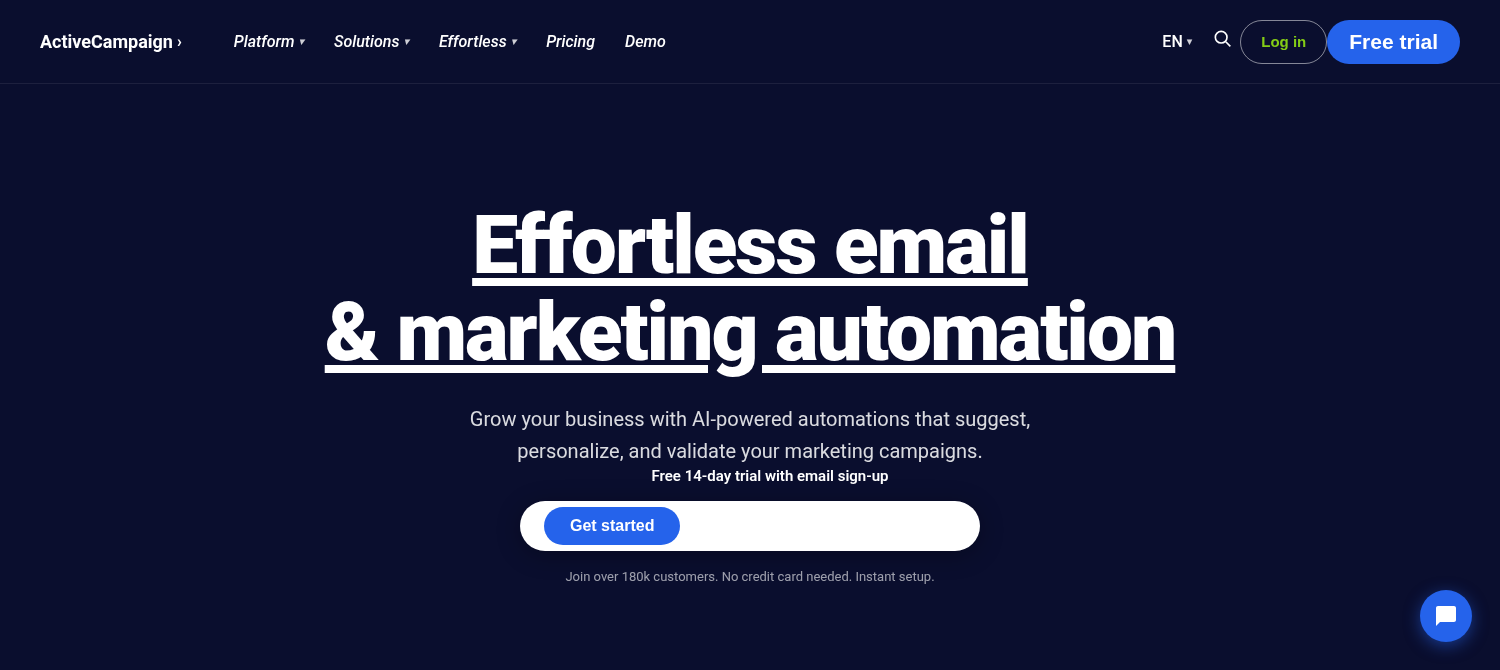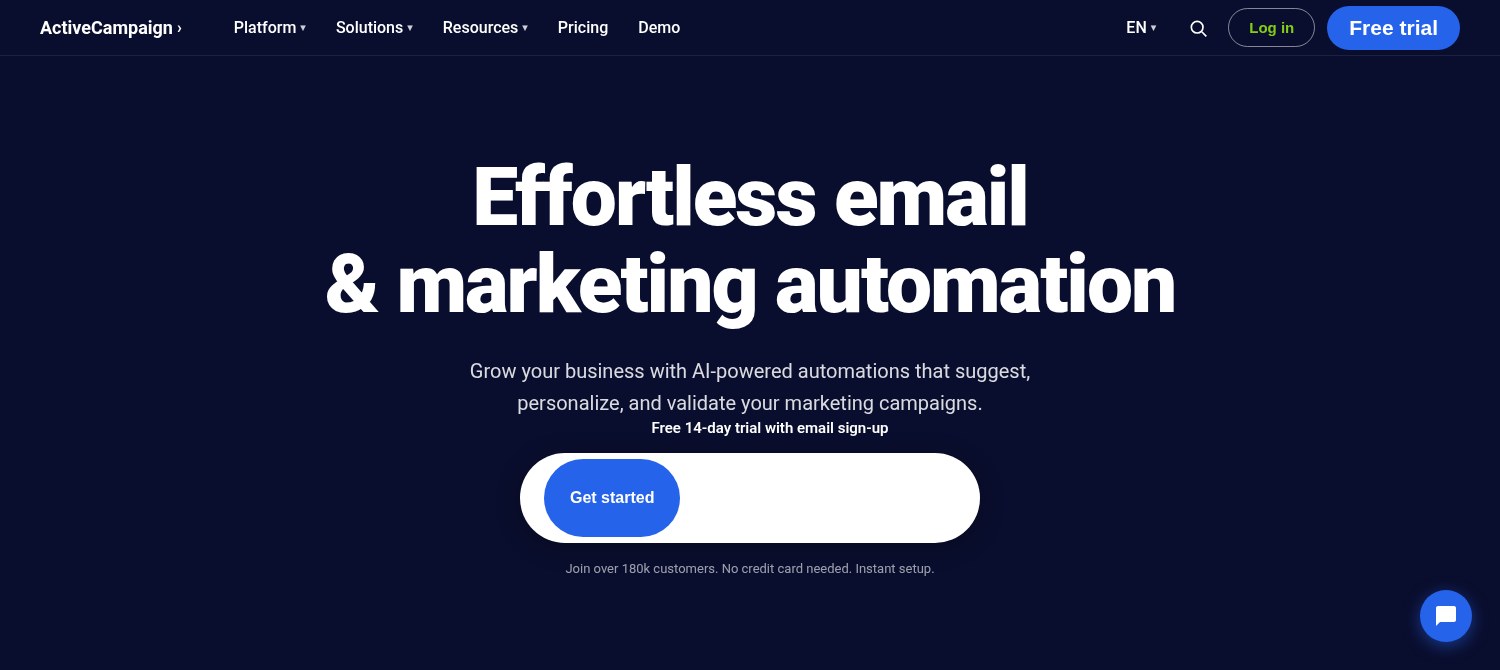--- a/index.html
+++ b/index.html
@@ -16,21 +16,21 @@
       min-height: 670px;
       overflow-x: hidden;
     }
 
     
     nav {
       display: flex;
       align-items: center;
       justify-content: space-between;
       padding: 0 40px;
-      height: 56px;
+      height: 84px;
       background-color: #0a0e2e;
       border-bottom: 1px solid rgba(255,255,255,0.08);
     }
 
     .nav-left {
       display: flex;
       align-items: center;
       gap: 40px;
     }
 
@@ -47,20 +47,21 @@
 
     .logo-arrow {
       font-size: 16px;
       color: #ffffff;
     }
 
     .nav-links {
       display: flex;
       align-items: center;
       gap: 6px;
+      font-style: italic;
     }
 
     .nav-item {
       display: flex;
       align-items: center;
       gap: 4px;
       padding: 8px 12px;
       color: #ffffff;
       font-size: 16px;
       font-weight: 500;
@@ -69,22 +70,20 @@
       white-space: nowrap;
     }
 
     .chevron {
       font-size: 11px;
       opacity: 0.8;
     }
 
     .nav-right {
       display: flex;
-      align-items: center;
-      gap: 12px;
     }
 
     .lang-selector {
       display: flex;
       align-items: center;
       gap: 4px;
       padding: 8px 12px;
       color: #ffffff;
       font-size: 16px;
       font-weight: 500;
@@ -144,20 +143,21 @@
     }
 
     .hero-title {
       font-size: 82px;
       font-weight: 900;
       line-height: 1.05;
       color: #ffffff;
       max-width: 900px;
       margin-bottom: 28px;
       letter-spacing: -2px;
+      text-decoration: underline;
     }
 
     .hero-subtitle {
       font-size: 20px;
       font-weight: 400;
       color: rgba(255,255,255,0.85);
       max-width: 580px;
       line-height: 1.6;
     }
 
@@ -187,21 +187,21 @@
       font-size: 16px;
       color: #333;
       background: transparent;
     }
 
     .email-input::placeholder {
       color: #aaa;
     }
 
     .get-started-btn {
-      padding: 30px 26px;
+      padding: 10px 26px;
       border: none;
       border-radius: 50px;
       background: #2563eb;
       color: #ffffff;
       font-size: 16px;
       font-weight: 700;
       cursor: pointer;
       white-space: nowrap;
       flex-shrink: 0;
     }
@@ -245,21 +245,21 @@
     <div class="nav-links">
       <div class="nav-item">
         <span>Platform</span>
         <span class="chevron">▾</span>
       </div>
       <div class="nav-item">
         <span>Solutions</span>
         <span class="chevron">▾</span>
       </div>
       <div class="nav-item">
-        <span>Resources</span>
+        <span>Effortless</span>
         <span class="chevron">▾</span>
       </div>
       <div class="nav-item">
         <span>Pricing</span>
       </div>
       <div class="nav-item">
         <span>Demo</span>
       </div>
     </div>
   </div>

